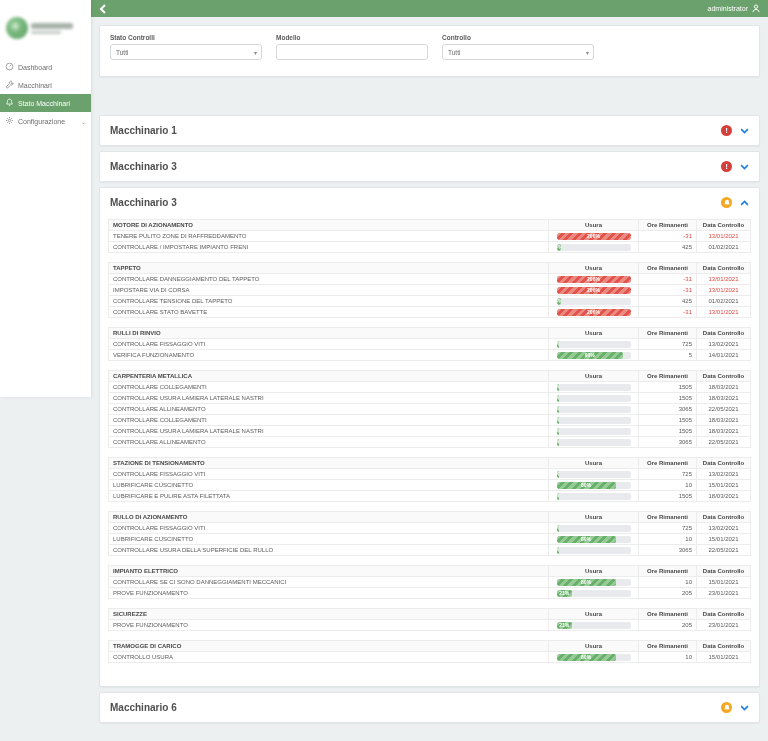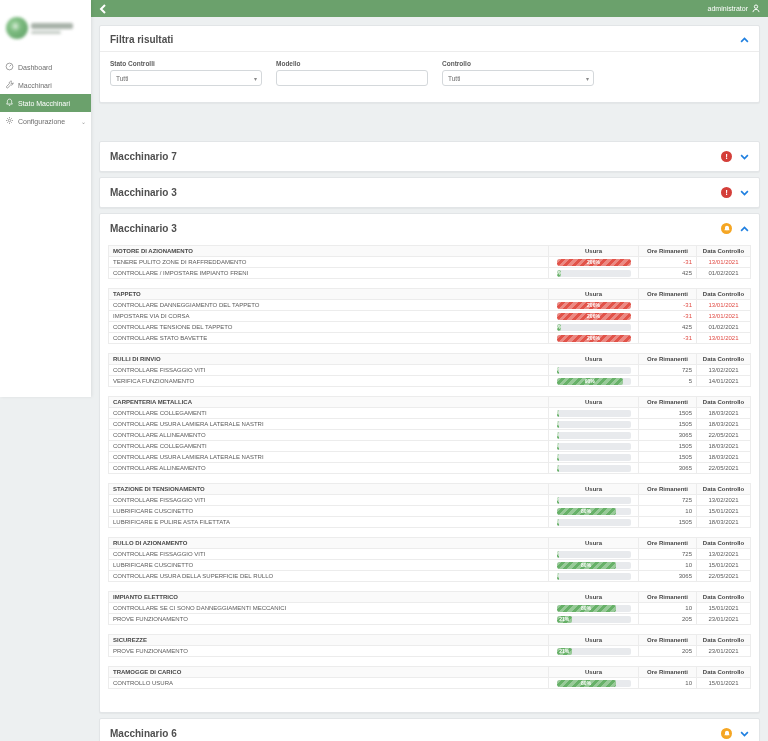--- a/index.html
+++ b/index.html
@@ -158,28 +158,20 @@
     <svg width="8" height="9" viewBox="0 0 10 11" fill="none" stroke="#ffffff" stroke-width="1.2">
         <circle cx="5" cy="3.2" r="2.1"></circle>
         <path d="M1.2 10c.4-2.4 2-3.4 3.8-3.4s3.4 1 3.8 3.4"></path>
       </svg>
   </span>
 </header>
 
 <div class="main">
 
   <section class="card filter-card">
-    <div class="filter-head">
-      <span class="filter-title">Filtra risultati</span>
-      <span class="chev up">
-        <svg width="9" height="6" viewBox="0 0 12 8" fill="none" stroke-width="2.2">
-            <polyline points="1.5,1.5 6,6 10.5,1.5"></polyline>
-          </svg>
-      </span>
-    </div>
     <div class="filter-body" id="filter-body">
   <div class="field">
     <div class="field-label">Stato Controlli</div>
     <div class="control">
             <span>Tutti</span>
             <span class="caret">▾</span>
           </div>
   </div>
 
   <div class="field">
@@ -195,21 +187,21 @@
             <span>Tutti</span>
             <span class="caret">▾</span>
           </div>
   </div>
 </div>
   </section>
 
   <div id="machines">
   <section class="card machine">
     <div class="machine-head">
-      <span class="machine-title">Macchinario 7</span>
+      <span class="machine-title">Macchinario 1</span>
       <span class="head-icons">
         <span class="badge error">!</span>
         <span class="chev">
           <svg width="9" height="6" viewBox="0 0 12 8" fill="none" stroke-width="2.2">
                 <polyline points="1.5,1.5 6,6 10.5,1.5"></polyline>
               </svg>
         </span>
       </span>
     </div>
 

